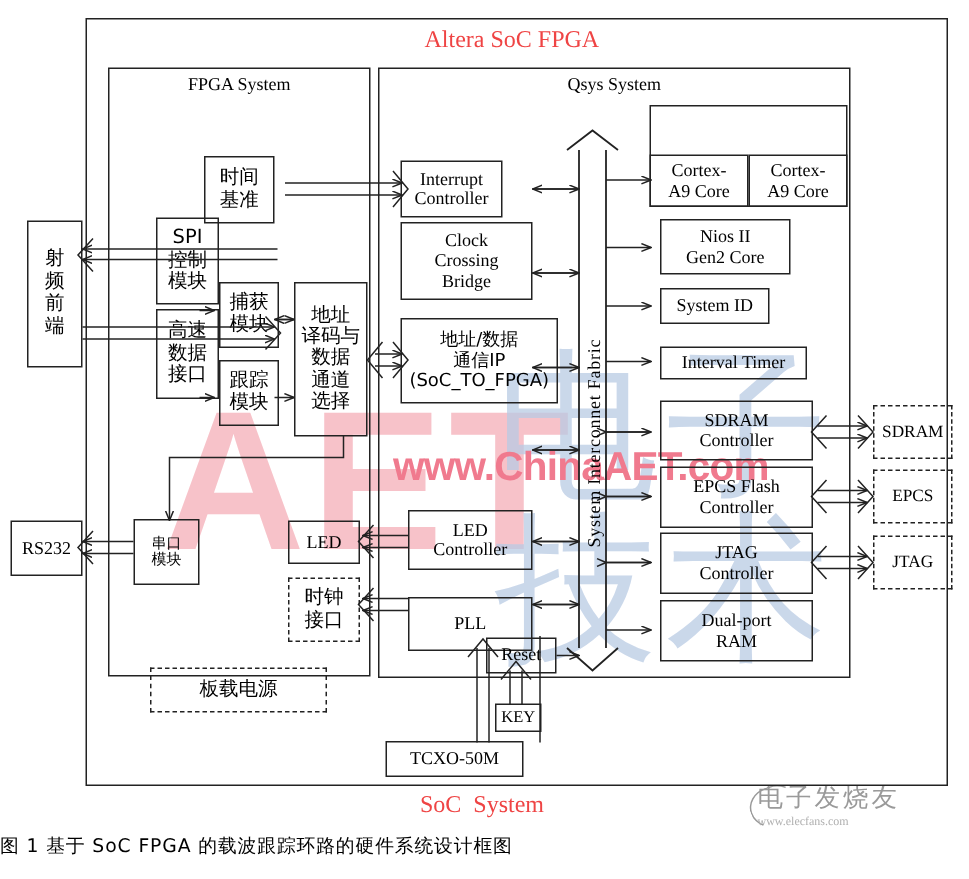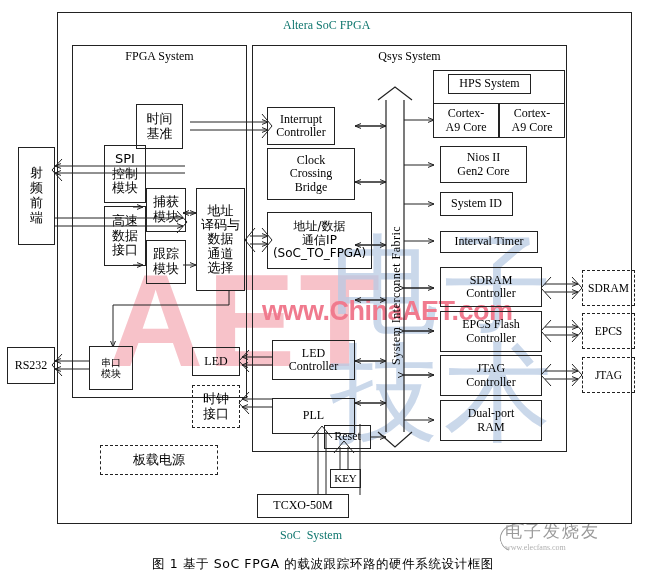--- a/index.html
+++ b/index.html
@@ -98,41 +98,40 @@
   .box.container {
     align-items: flex-start;
     justify-content: center;
     padding-top: 4px;
     background: transparent;
   }
   .cjk { font-family: "DejaVu Sans", "Liberation Sans", sans-serif; }
   .label {
     position: absolute;
     font-family: "Liberation Serif", "DejaVu Serif", serif;
-    font-size: 12px;
-    color: #0f766e;
+    font-size: 16px;
+    color: #ef4444;
     white-space: pre;
     z-index: 4;
   }
   .vtext {
     position: absolute;
     z-index: 5;
     font-family: "Liberation Serif", "DejaVu Serif", serif;
     font-size: 12px;
     color: #000;
     writing-mode: vertical-rl;
     transform: rotate(180deg);
     letter-spacing: .5px;
     white-space: pre;
   }
   .caption {
     position: absolute;
     left: 0; top: 556px;
     width: 646px;
-    text-align: center;
     font-size: 12.5px;
     font-family: "DejaVu Sans", "Liberation Sans", sans-serif;
     color: #000;
     z-index: 6;
     letter-spacing: .6px;
   }
   svg.wires { position: absolute; left:0; top:0; width:646px; height:586px; z-index: 4; pointer-events: none; }
 </style>
 </head>
 <body>
@@ -261,21 +260,21 @@
       <path d="M378,432 L395,447 L412,432"></path>
     </g>
   </svg>
 
   <div class="layer">
 
     <div class="box container" style="left:57px; top:12px; width:575px; height:512px;"></div>
     <div class="label" style="left:280px; top:528px;">SoC  System</div>
     <div class="label" style="left:283px; top:18px;">Altera SoC FPGA</div>
 
-    <div class="box container" style="left:72px; top:45px; width:175px; height:353px;">
+    <div class="box container" style="left:72px; top:45px; width:175px; height:406px;">
       <span style="font-size:12px;">FPGA System</span>
     </div>
 
     <div class="box container" style="left:252px; top:45px; width:315px; height:407px;">
       <span style="font-size:12px;">Qsys System</span>
     </div>
 
     <div class="box cjk" style="left:18px; top:147px; width:37px; height:98px; font-size:13px; line-height:1.15;">射
 频
 前
@@ -339,21 +338,20 @@
 
 
     <div class="box" style="left:272px; top:340px; width:83px; height:40px; font-size:12px;">LED
 Controller</div>
 
     <div class="box" style="left:272px; top:387px; width:83px; height:36px; font-size:12px;margin-top:11px;">PLL</div>
 
     <div class="box" style="left:324px; top:425px; width:47px; height:24px; font-size:12px;">Reset</div>
 
     <div class="box" style="left:433px; top:70px; width:132px; height:68px;"></div>
-    <div class="box" style="left:448px; top:74px; width:83px; height:20px; font-size:12px;">HPS System</div>
     <div class="box" style="left:433px; top:103px; width:66px; height:35px; font-size:12px; border-right:1px solid #222;">Cortex-
 A9 Core</div>
     <div class="box" style="left:499px; top:103px; width:66px; height:35px; font-size:12px;">Cortex-
 A9 Core</div>
 
     <div class="box" style="left:440px; top:146px; width:87px; height:37px; font-size:12px;">Nios II
 Gen2 Core</div>
 
     <div class="box" style="left:440px; top:231px; width:98px; height:22px; font-size:12px;">Interval Timer</div>
 

